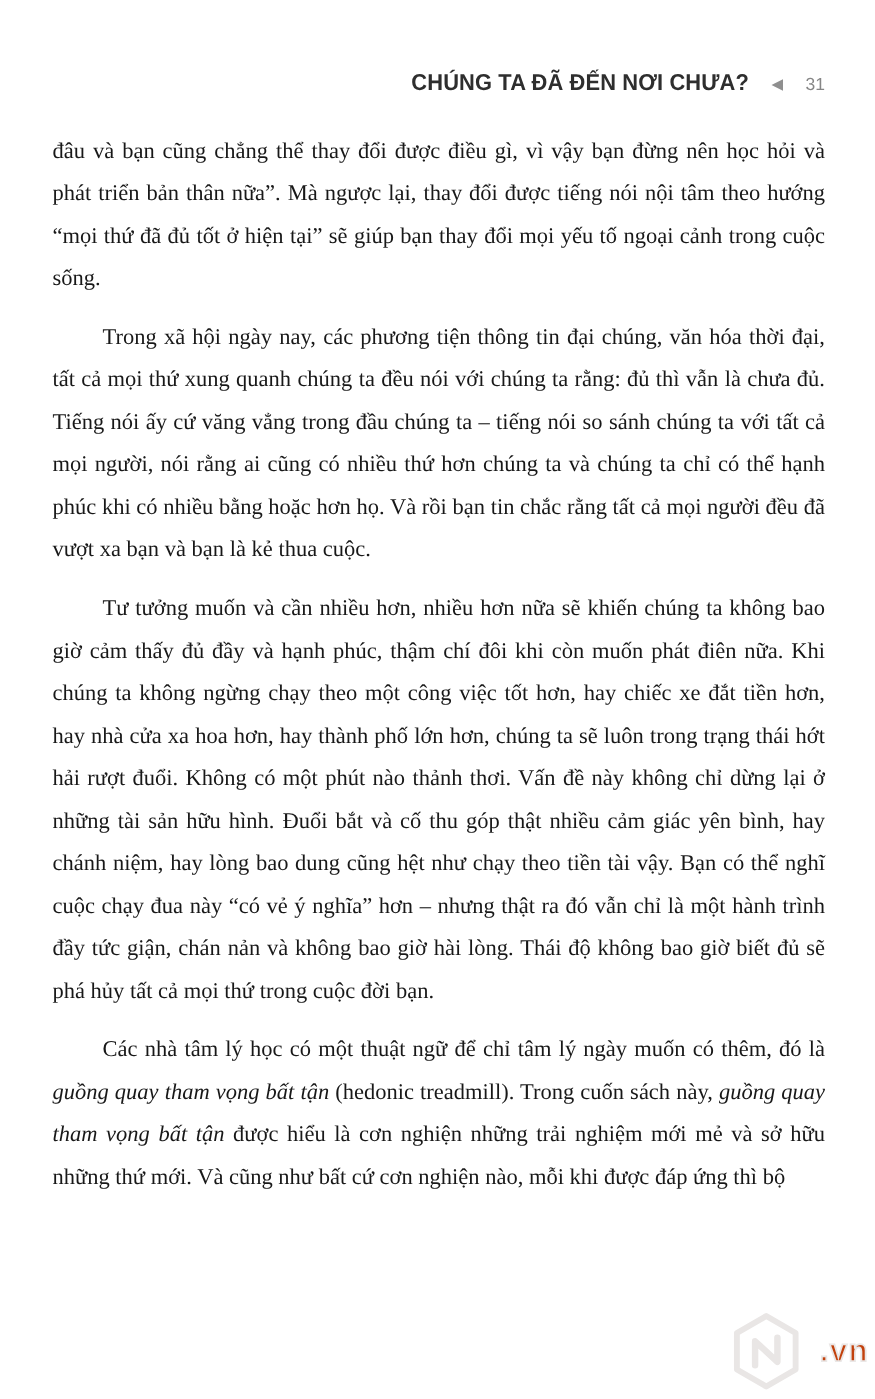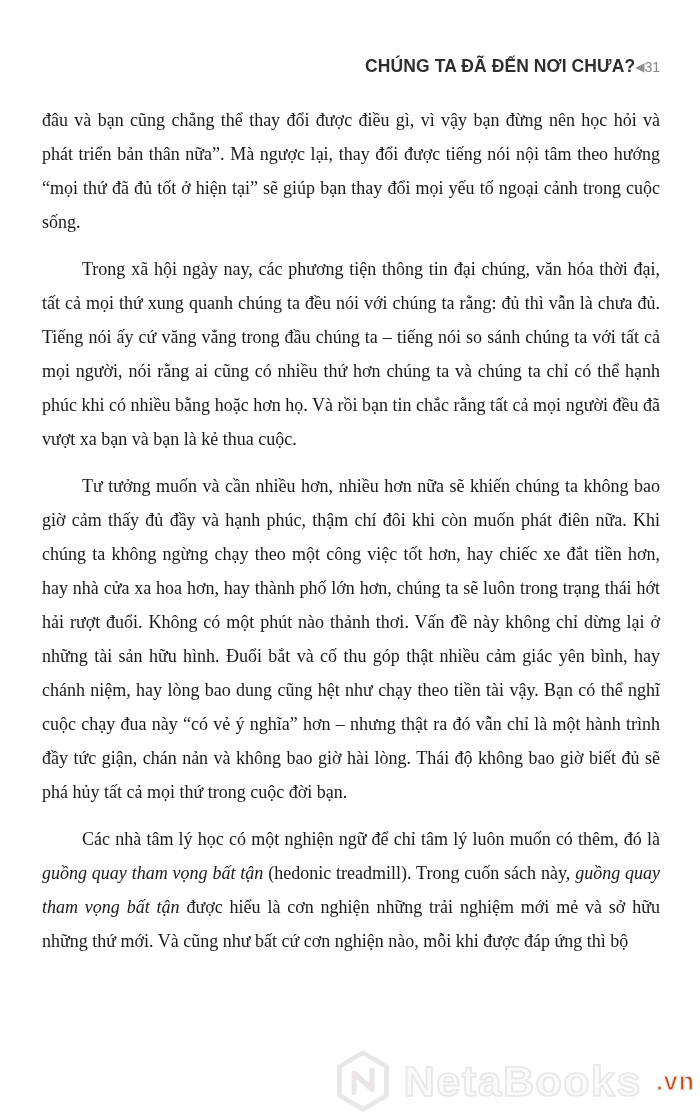--- a/index.html
+++ b/index.html
@@ -15,21 +15,21 @@
     font-family: "Liberation Serif", "DejaVu Serif", serif;
   }
 
   
   .running-header {
     position: absolute;
     top: 56px;
     right: 40px;
     display: flex;
     align-items: center;
-    gap: 0;
+    gap: 18px;
     font-family: "Liberation Sans", "DejaVu Sans", sans-serif;
     white-space: nowrap;
     justify-content: space-between;
   }
   .header-title {
     font-weight: 700;
     font-size: 17.5px;
     letter-spacing: 0.1px;
     color: #2e2e2e;
     transform: scaleY(1.05);
@@ -106,23 +106,22 @@
 <div class="running-header">
   <span class="header-title">CHÚNG TA ĐÃ ĐẾN NƠI CHƯA?</span>
   <span class="header-marker">◀</span>
   <span class="header-pagenum">31</span>
 </div>
 
 <div class="page-body">
     <p class="para"><span>đâu và bạn cũng chẳng thể thay đổi được điều gì, vì vậy bạn đừng nên học hỏi và phát triển bản thân nữa”. Mà ngược lại, thay đổi được tiếng nói nội tâm theo hướng “mọi thứ đã đủ tốt ở hiện tại” sẽ giúp bạn thay đổi mọi yếu tố ngoại cảnh trong cuộc sống.</span></p>
     <p class="para indent"><span>Trong xã hội ngày nay, các phương tiện thông tin đại chúng, văn hóa thời đại, tất cả mọi thứ xung quanh chúng ta đều nói với chúng ta rằng: đủ thì vẫn là chưa đủ. Tiếng nói ấy cứ văng vẳng trong đầu chúng ta – tiếng nói so sánh chúng ta với tất cả mọi người, nói rằng ai cũng có nhiều thứ hơn chúng ta và chúng ta chỉ có thể hạnh phúc khi có nhiều bằng hoặc hơn họ. Và rồi bạn tin chắc rằng tất cả mọi người đều đã vượt xa bạn và bạn là kẻ thua cuộc.</span></p>
     <p class="para indent"><span>Tư tưởng muốn và cần nhiều hơn, nhiều hơn nữa sẽ khiến chúng ta không bao giờ cảm thấy đủ đầy và hạnh phúc, thậm chí đôi khi còn muốn phát điên nữa. Khi chúng ta không ngừng chạy theo một công việc tốt hơn, hay chiếc xe đắt tiền hơn, hay nhà cửa xa hoa hơn, hay thành phố lớn hơn, chúng ta sẽ luôn trong trạng thái hớt hải rượt đuổi. Không có một phút nào thảnh thơi. Vấn đề này không chỉ dừng lại ở những tài sản hữu hình. Đuổi bắt và cố thu góp thật nhiều cảm giác yên bình, hay chánh niệm, hay lòng bao dung cũng hệt như chạy theo tiền tài vậy. Bạn có thể nghĩ cuộc chạy đua này “có vẻ ý nghĩa” hơn – nhưng thật ra đó vẫn chỉ là một hành trình đầy tức giận, chán nản và không bao giờ hài lòng. Thái độ không bao giờ biết đủ sẽ phá hủy tất cả mọi thứ trong cuộc đời bạn.</span></p>
-    <p class="para indent"><span>Các nhà tâm lý học có một nghiện ngữ để chỉ tâm lý luôn muốn có thêm, đó là </span><em>guồng quay tham vọng bất tận</em><span> (hedonic treadmill). Trong cuốn sách này, </span><em>guồng quay tham vọng bất tận</em><span> được hiểu là cơn nghiện những trải nghiệm mới mẻ và sở hữu những thứ mới. Và cũng như bất cứ cơn nghiện nào, mỗi khi được đáp ứng thì bộ</span></p>
+    <p class="para indent"><span>Các nhà tâm lý học có một thuật ngữ để chỉ tâm lý ngày muốn có thêm, đó là </span><em>guồng quay tham vọng bất tận</em><span> (hedonic treadmill). Trong cuốn sách này, </span><em>guồng quay tham vọng bất tận</em><span> được hiểu là cơn nghiện những trải nghiệm mới mẻ và sở hữu những thứ mới. Và cũng như bất cứ cơn nghiện nào, mỗi khi được đáp ứng thì bộ</span></p>
   </div>
 
 <div class="watermark">
   <svg class="wm-logo" viewBox="0 0 60 66" fill="none" xmlns="http://www.w3.org/2000/svg">
     <path d="M30 3 L55 17.5 V48.5 L30 63 L5 48.5 V17.5 Z" stroke="#e9e6e5" stroke-width="5" stroke-linejoin="round" fill="none"></path>
     <path d="M20.5 45 V24.5 L39.5 42 V21.5" stroke="#e9e6e5" stroke-width="5.5" stroke-linecap="round" stroke-linejoin="round" fill="none"></path>
   </svg>
-  <span class="wm-wordmark">NetaBooks</span>
   <span class="wm-tld">.vn</span>
 </div>
 
 </body></html>

